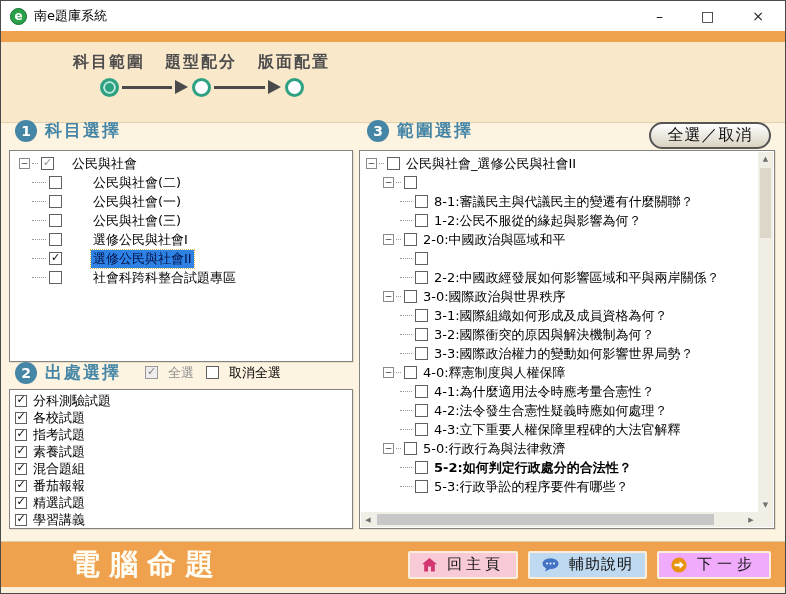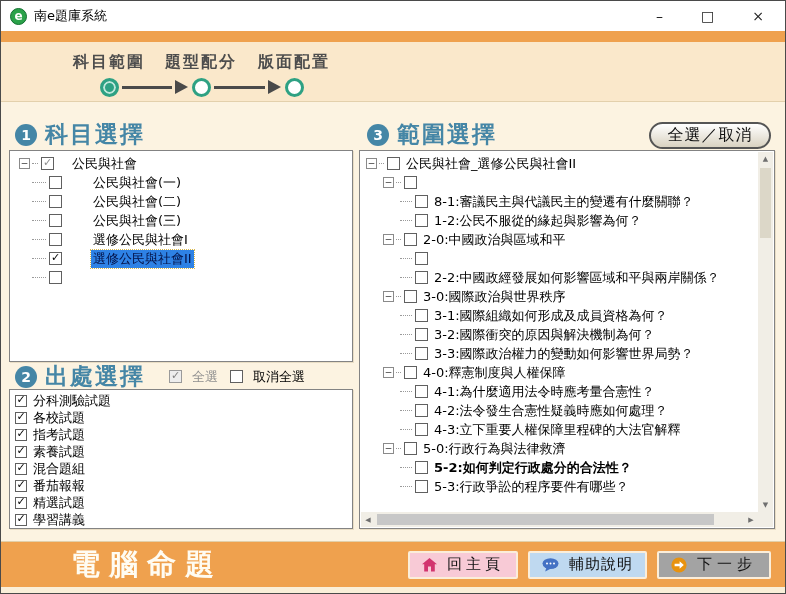--- a/index.html
+++ b/index.html
@@ -11,31 +11,31 @@
   }
   
   .titlebar{position:absolute;top:0;left:0;right:0;height:30px;background:#fff;display:flex;align-items:center;padding:0 9px;}
   .appicon{width:17px;height:17px;border-radius:50%;background:#2BA24A;border:1px solid #117030;color:#fff;
            font-weight:bold;font-size:12px;display:flex;align-items:center;justify-content:center;margin-right:7px;}
   .wtitle{font-size:13px;}
   .winbtns{margin-left:auto;display:flex;align-items:center;gap:38px;padding-right:12px;font-size:14px;color:#222;}
   .winbtn{cursor:default;line-height:1;}
   
   .orangestrip{position:absolute;top:30px;left:0;right:0;height:11px;background:#EFA14E;}
-  .stepband{position:absolute;top:41px;left:0;right:0;height:60px;background:#FAE8CB;border-bottom:1px solid #E3D0AC;}
+  .stepband{position:absolute;top:41px;left:0;right:0;height:81px;background:#FAE8CB;border-bottom:1px solid #E3D0AC;}
   .steplabel{position:absolute;top:10px;width:110px;text-align:center;font-size:16px;font-weight:bold;color:#4d4d4d;letter-spacing:2px;}
   .stepcircle{position:absolute;top:36px;width:19px;height:19px;border-radius:50%;background:#fff;border:3px solid #2EA183;}
   .stepcircle.current{background:#2EA183;box-shadow:inset 0 0 0 2px #BFE7DB;}
   .stepline{position:absolute;top:44px;height:3px;background:#4a4a4a;}
   .steparrow{position:absolute;top:38px;width:0;height:0;border-top:7px solid transparent;border-bottom:7px solid transparent;border-left:13px solid #4a4a4a;}
   
   .phead{position:absolute;display:flex;align-items:center;gap:8px;}
   .pnum{width:22px;height:22px;border-radius:50%;background:#4586A6;color:#fff;font-size:14px;font-weight:bold;
         display:flex;align-items:center;justify-content:center;flex:none;}
-  .ptitle{font-size:23px;font-weight:bold;color:#4586A6;letter-spacing:2px;white-space:nowrap;}
+  .ptitle{font-size:17px;font-weight:bold;color:#4586A6;letter-spacing:2px;white-space:nowrap;}
   
   .box{position:absolute;background:#fff;border:1px solid #838383;box-shadow:1px 1px 0 #e9ddc4;}
   
   .trow{display:flex;align-items:center;height:19px;white-space:nowrap;font-size:13px;}
   .lrow{display:flex;align-items:center;height:17px;white-space:nowrap;font-size:13px;padding-left:3px;}
   .exp{width:11px;height:11px;border:1px solid #8a8a8a;background:#fff;color:#333;font-size:9px;line-height:1;
        display:inline-flex;align-items:center;justify-content:center;flex:none;margin-right:2px;}
   .dots{border-top:1px dotted #9a9a9a;flex:none;margin-right:3px;height:0;}
   .cb{width:13px;height:13px;border:1px solid #606060;background:#fff;flex:none;display:inline-flex;
       align-items:center;justify-content:center;margin-right:4px;}
@@ -67,21 +67,21 @@
   .corner{position:absolute;right:1px;bottom:1px;width:15px;height:15px;background:#F1EEE6;}
   
   .footer{position:absolute;left:0;right:0;top:540px;height:46px;background:#EFA14E;border-top:1px solid #E2CFA9;
           display:flex;align-items:center;}
   .brand{margin-left:70px;font-size:29px;font-weight:bold;color:#FFFCF2;letter-spacing:9px;}
   .fbtns{margin-left:auto;display:flex;gap:10px;margin-right:14px;}
   .fbtn{height:28px;display:flex;align-items:center;gap:10px;padding:0 12px;border:2px solid #FBEEDA;
         border-radius:2px;font-size:15px;color:#111;}
   .fbtn.home{background:#F8CAD6;letter-spacing:4px;}
   .fbtn.help{background:#BFD9F0;letter-spacing:1px;}
-  .fbtn.next{background:#a3a3a3;letter-spacing:5px;}
+  .fbtn.next{background:#f0abfc;letter-spacing:5px;}
   .bottomstrip{position:absolute;left:0;right:0;top:586px;height:8px;background:#FAEFD9;}
   
   #subject-tree{position:absolute;inset:3px 2px 2px 4px;overflow:hidden;}
   #source-list{position:absolute;inset:2px 2px 2px 2px;overflow:hidden;}
   #scope-tree{position:absolute;top:3px;left:4px;right:16px;bottom:16px;overflow:hidden;}
 </style>
 </head>
 <body>
 
 <div id="win">
@@ -121,47 +121,48 @@
           <span class="exp">−</span>
           <span class="dots" style="width: 6px;"></span>
           <span class="cb partial">
             <span class="tick">✓</span>
           </span>
           <span class="tlabel rootgap">公民與社會</span>
         </div>
         <div class="trow" style="padding-left: 18px;">
           <span class="dots" style="width: 14px;"></span>
           <span class="cb"></span>
+          <span class="tlabel childgap">公民與社會(二)</span>
+        </div>
+        <div class="trow" style="padding-left: 18px;">
+          <span class="dots" style="width: 14px;"></span>
+          <span class="cb"></span>
           <span class="tlabel childgap">公民與社會(一)</span>
         </div>
         <div class="trow" style="padding-left: 18px;">
           <span class="dots" style="width: 14px;"></span>
           <span class="cb"></span>
-          <span class="tlabel childgap">公民與社會(二)</span>
-        </div>
-        <div class="trow" style="padding-left: 18px;">
-          <span class="dots" style="width: 14px;"></span>
-          <span class="cb"></span>
           <span class="tlabel childgap">公民與社會(三)</span>
         </div>
         <div class="trow" style="padding-left: 18px;">
           <span class="dots" style="width: 14px;"></span>
           <span class="cb"></span>
           <span class="tlabel childgap">選修公民與社會I</span>
         </div>
         <div class="trow" style="padding-left: 18px;">
           <span class="dots" style="width: 14px;"></span>
           <span class="cb">
             <span class="tick">✓</span>
           </span>
           <span class="tlabel childgap sel">選修公民與社會II</span>
         </div>
         <div class="trow" style="padding-left: 18px;">
           <span class="dots" style="width: 14px;"></span>
           <span class="cb"></span>
+          <span class="tlabel childgap">社會科跨科整合試題專區</span>
         </div>
       </div>
   </div>
 
   <div class="phead" style="left:14px;top:360px;">
     <span class="pnum">2</span>
     <span class="ptitle">出處選擇</span>
     <span class="hchecks">
       <span class="cb dis" id="cb-selall">
           <span class="tick">✓</span>

